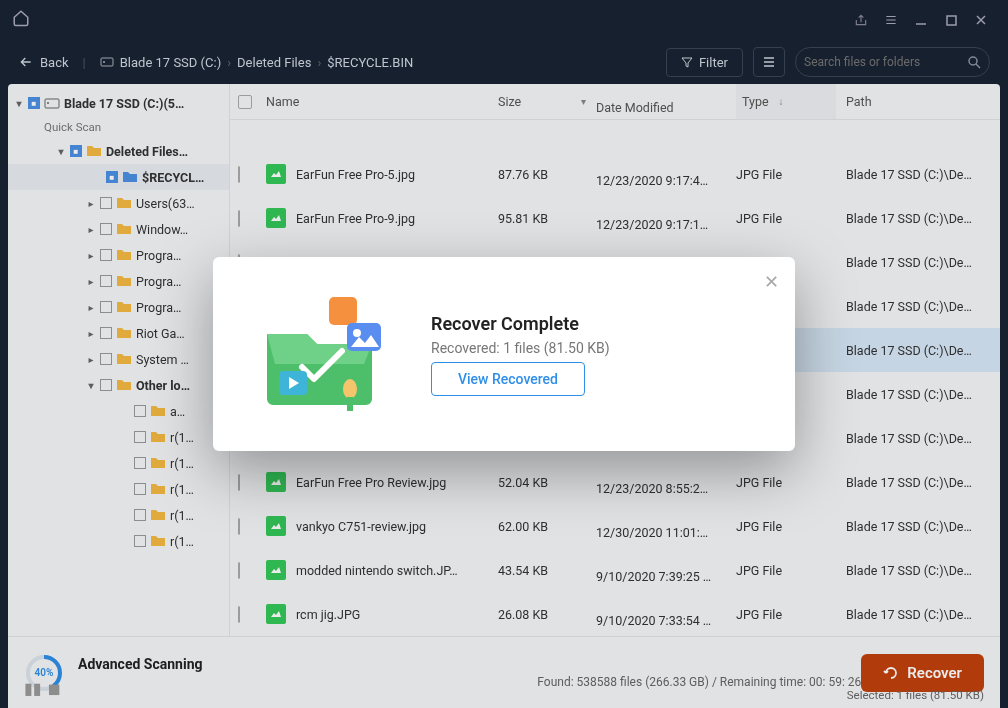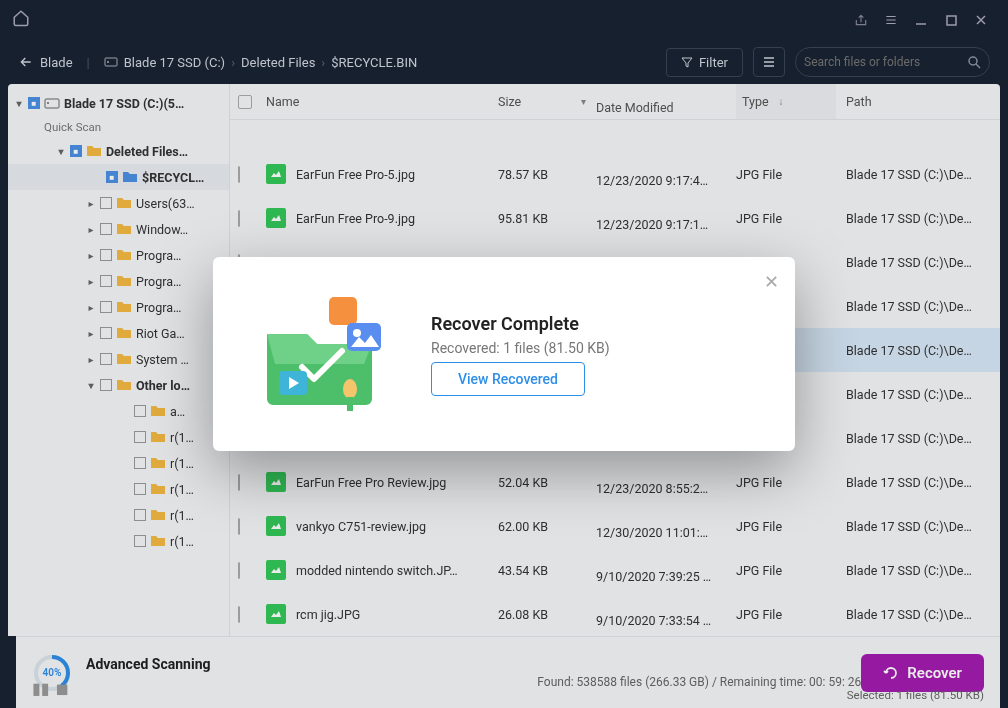--- a/index.html
+++ b/index.html
@@ -42,26 +42,26 @@
 .col-date { width: 140px; margin-top: 12px; }
 .col-type { width: 100px; }
 .col-path { flex: 1; }
 .fheader .col-type { background:#eceef1; height:100%; display:flex; align-items:center; padding-left:6px;}
 
 .frow { display: flex; align-items: center; height: 44px; font-size: 12.5px; color: #333; padding-left: 8px;}
 .frow.sel { background: #d7e8f7; }
 .frow .cb { width:14px; height:14px; border:1px solid #aaa; border-radius:2px; margin-right: 14px;}
 .frow .thumb { width:20px; height:20px; background:#34c759; border-radius:2px; margin-right:10px; display:flex; align-items:center; justify-content:center; color:#fff; font-size:11px;}
 
-.footer { position: absolute; left:16px; right:8px; bottom:0; height:72px; background:#f5f6f8; display:flex; align-items:center; padding: 0 16px; border-top:1px solid #e1e4e8;}
+.footer { position: absolute; left:8px; right:8px; bottom:0; height:72px; background:#f5f6f8; display:flex; align-items:center; padding: 0 16px; border-top:1px solid #e1e4e8;}
 .progress-ring { width:40px; height:40px; position:relative; margin-right:14px;}
 .footer .info { flex:1; }
 .footer .info .t { font-weight:700; font-size:14px; color:#222;}
 .footer .info .s { font-size:12px; color:#666; margin-top:3px;text-align:right;}
-.footer .recoverbtn { background:#a21caf; color:#fff; border:none; border-radius:6px; padding:10px 22px; font-size:15px; font-weight:600; display:flex; align-items:center; gap:8px; cursor:pointer;}
+.footer .recoverbtn { background:#c2410c; color:#fff; border:none; border-radius:6px; padding:10px 22px; font-size:15px; font-weight:600; display:flex; align-items:center; gap:8px; cursor:pointer;}
 .footer .selinfo { position:absolute; right:16px; bottom:6px; font-size:11.5px; color:#666;}
 .pausebtns { position:absolute; left:16px; bottom:10px; display:flex; gap:6px; color:#999;}
 
 .overlay { position:absolute; inset:0; background:rgba(0,0,0,.08); display:flex; align-items:center; justify-content:center; }
 .modal { width:582px; background:#fff; border-radius:6px; box-shadow:0 20px 60px rgba(0,0,0,.35); padding: 32px 34px; position:relative; display:flex; gap:34px; align-items:center;}
 .modal .close { position:absolute; top:14px; right:16px; color:#aaa; font-size:18px; cursor:pointer;}
 .modal .illus { width:150px; height:130px; flex-shrink:0; position:relative;}
 .modal .content h2 { font-size:18px; color:#222; font-weight:600; margin-bottom:6px;}
 .modal .content p { font-size:14px; color:#777; margin-bottom:6px;}
 .modal .viewbtn2 { border:1.5px solid #2f8fe8; color:#2f8fe8; background:#fff; border-radius:4px; padding:8px 26px; font-size:14px; font-weight:500; cursor:pointer;}
@@ -102,21 +102,21 @@
         <path d="M2 2l8 8M10 2l-8 8" stroke="#aab" stroke-width="1.5"></path>
       </svg>
     </span>
 </div>
 
 <div class="toolbar">
   <div class="back">
     <svg width="16" height="16" viewBox="0 0 24 24" fill="none" stroke="#cfd6e0" stroke-width="2">
         <path d="M19 12H5M11 18l-6-6 6-6"></path>
       </svg>
-    <span>Blade</span>
+    <span>Back</span>
   </div>
   <span class="sep">|</span>
   <div class="crumb">
     <svg width="14" height="14">
         <rect x="1" y="3" width="12" height="8" rx="1" fill="none" stroke="#cfd6e0"></rect>
         <circle cx="4" cy="7" r="1" fill="#cfd6e0"></circle>
       </svg>
     <span>Blade 17 SSD (C:)</span>
     <span style="color:#667">›</span>
     <span>Deleted Files</span>
@@ -304,21 +304,21 @@
         <div class="frow">
           <div class="col-cb"><span class="cb"></span></div>
           <div class="col-name" style="display:flex;align-items:center">
             <span class="thumb">
               <svg width="12" height="12">
                 <path d="M1 9l3-4 2 2 3-4 2 6z" fill="#fff"></path>
               </svg>
             </span>
             <span>EarFun Free Pro-5.jpg</span>
           </div>
-          <div class="col-size">78.57 KB</div>
+          <div class="col-size">87.76 KB</div>
           <div class="col-date">12/23/2020 9:17:4…</div>
           <div class="col-type">JPG File</div>
           <div class="col-path" style="padding-left:10px">Blade 17 SSD (C:)\De…</div>
         </div>
         <div class="frow">
           <div class="col-cb"><span class="cb"></span></div>
           <div class="col-name" style="display:flex;align-items:center">
             <span class="thumb">
               <svg width="12" height="12">
                 <path d="M1 9l3-4 2 2 3-4 2 6z" fill="#fff"></path>

